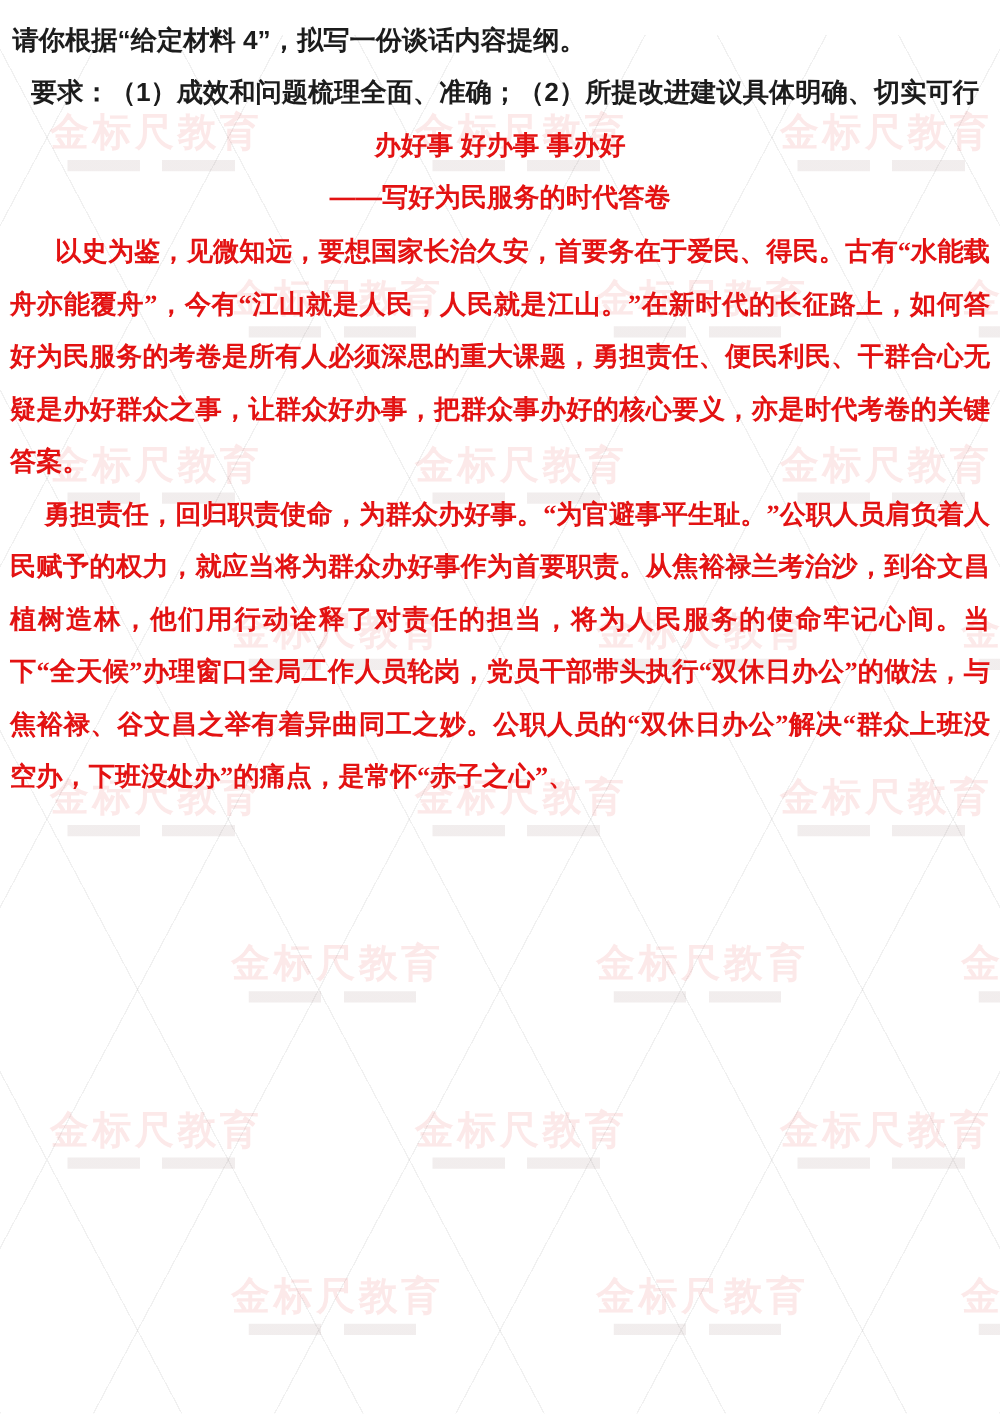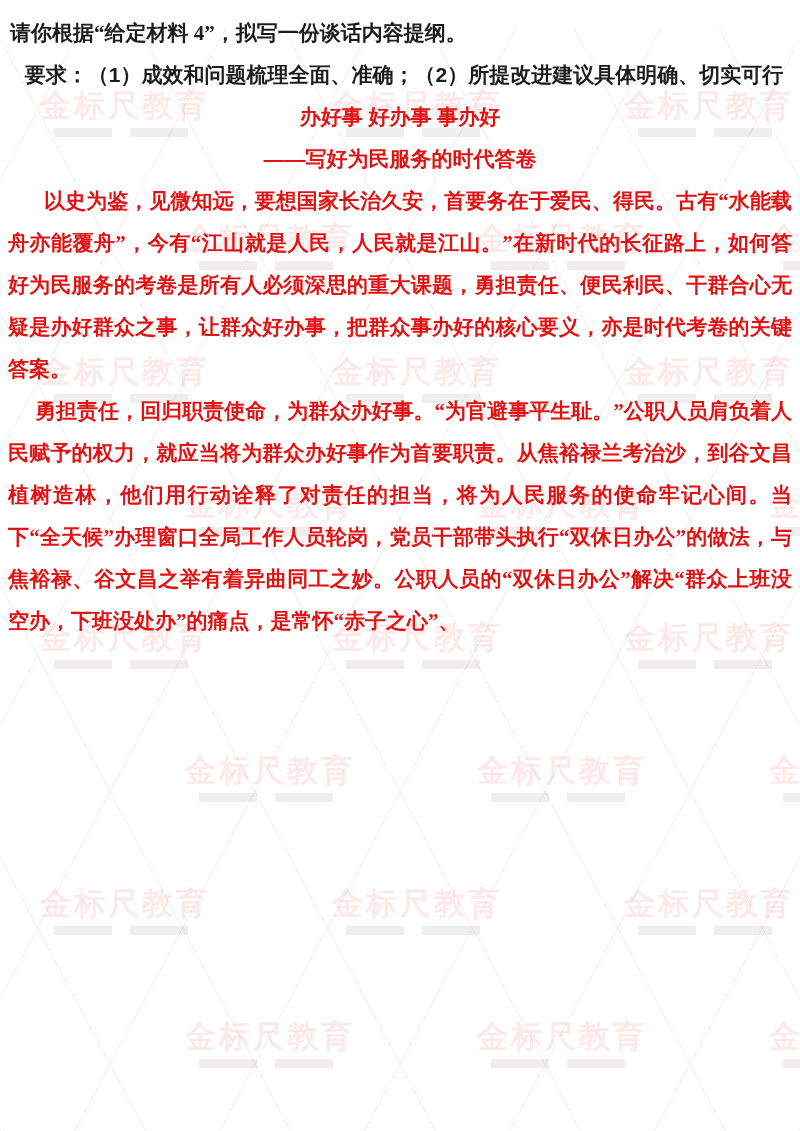--- a/index.html
+++ b/index.html
@@ -49,21 +49,21 @@
     position: absolute;
     inset: 0;
     padding: 12px 8px 0 8px;
     font-size: 21px;
     line-height: 42px;
     color: var(--ink, #1c1c1c);
     font-weight: 700;
   }
   .content p { margin: 0; }
   .line { white-space: nowrap; }
-  .q4-prompt   { padding-left: 2px; font-family: Liberation Serif, serif; }
+  .q4-prompt   { padding-left: 2px; }
   .q4-req1     { padding-left: 8px; text-align: center; }
   .q4-req2     { padding-left: 48px; }
   .answer-brief{ padding-left: 2px; }
   .q5-block    { margin-top: 27px; }
   .req-label   { padding-left: 8px; }
   .req-item {
     font-weight: 400;
     font-size: 20px;
     padding-left: 16px;
   }

